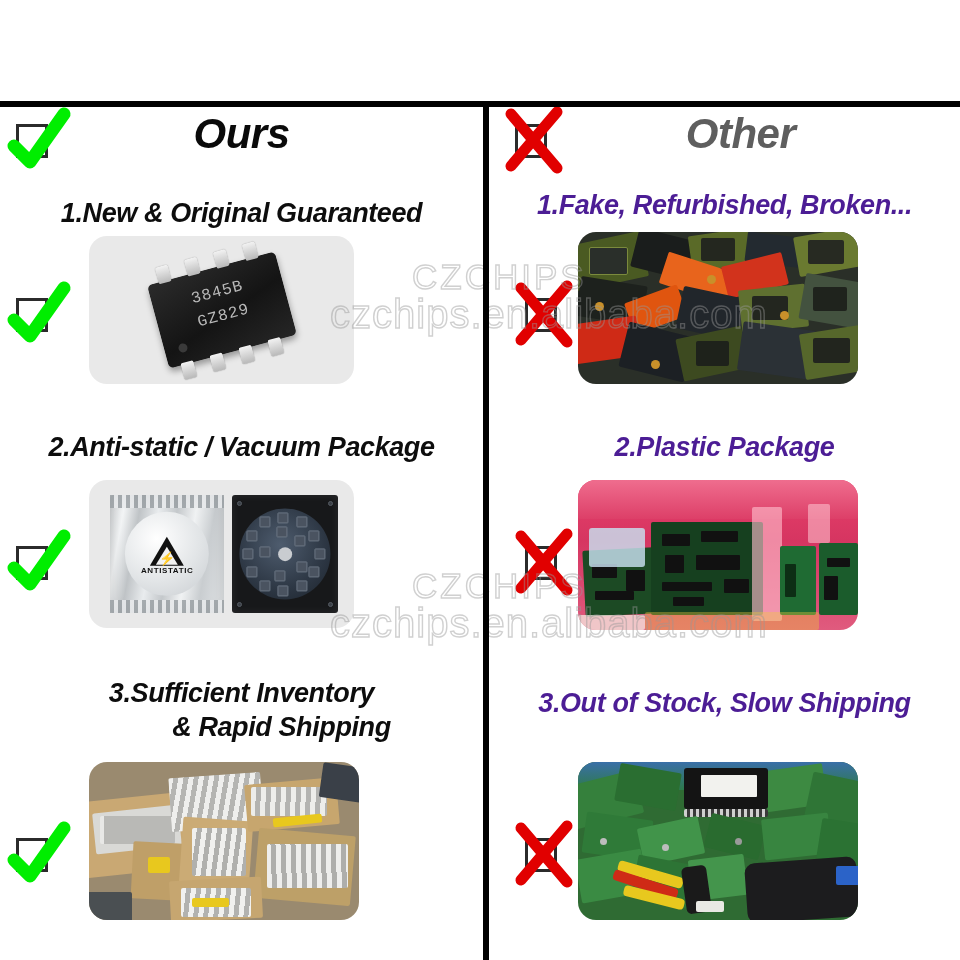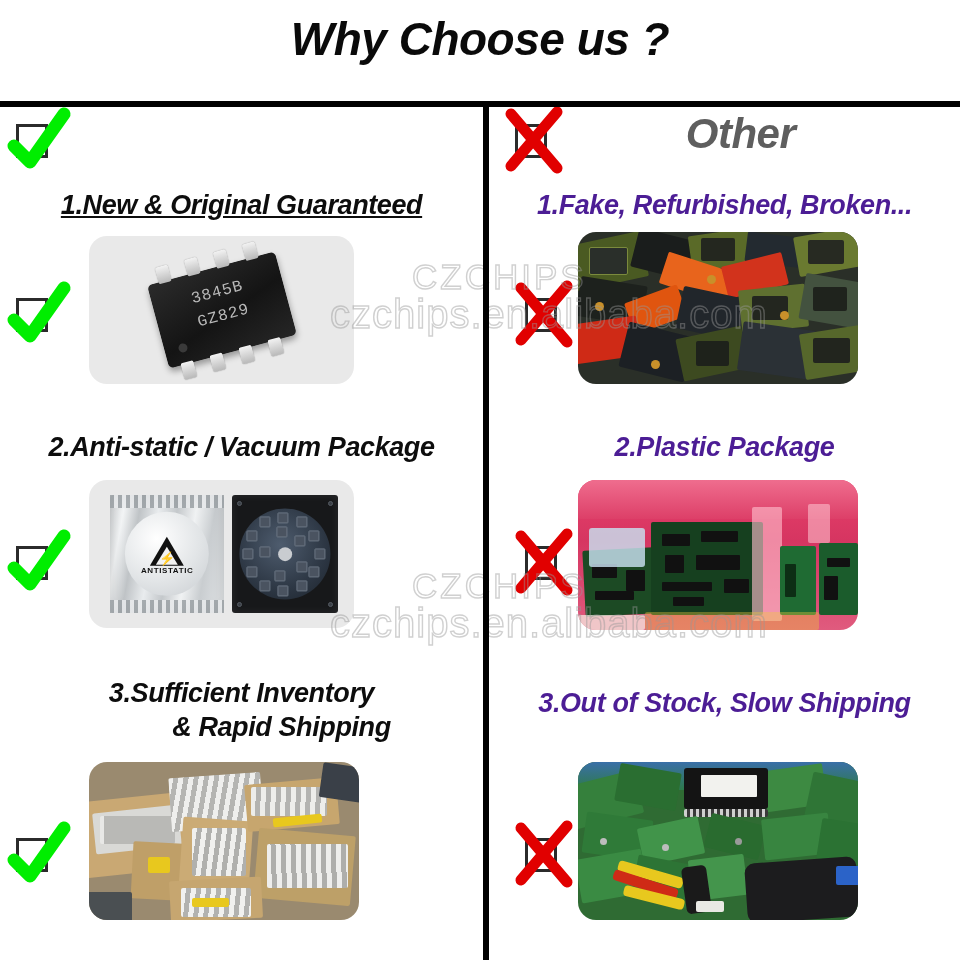--- a/index.html
+++ b/index.html
@@ -185,39 +185,39 @@
   .wm-small {
     font-size:40px; letter-spacing:1px;
     -webkit-text-stroke:1.4px rgba(150,150,150,.45);
   }
 </style>
 </head>
 <body>
 
 <div class="page">
 
-  <div class="title">Why Choose us ?</div>
 
   <div class="hrule"></div>
   <div class="vrule"></div>
 
   <div class="col col-left">
 
     <div class="col-head">
       <div class="markbox" style="left:8px; top:14px;">
         <div class="box"></div>
         <svg width="72" height="68" viewBox="0 0 72 68" aria-hidden="true">
           <path d="M12 40 L28 56 L62 8" fill="none" stroke="#00ee00" stroke-width="13" stroke-linecap="round" stroke-linejoin="round"></path>
           <path d="M56 10 L66 5 L60 14 Z" fill="#00ee00"></path>
         </svg>
       </div>
+      <div class="head-label head-ours">Ours</div>
     </div>
 
     <div class="row" style="top:84px; height:252px;">
-      <div class="row-title t-dark" style="top:0;text-decoration:underline;">1.New &amp; Original Guaranteed</div>
+      <div class="row-title t-dark" style="top:8px;">1.New &amp; Original Guaranteed</div>
 
       <div class="markbox" style="left:8px; top:104px;">
         <div class="box"></div>
         <svg width="72" height="68" viewBox="0 0 72 68" aria-hidden="true">
           <path d="M12 40 L28 56 L62 8" fill="none" stroke="#00ee00" stroke-width="13" stroke-linecap="round" stroke-linejoin="round"></path>
           <path d="M56 10 L66 5 L60 14 Z" fill="#00ee00"></path>
         </svg>
       </div>
 
       <div class="photo photo-plain" style="left:89px; top:48px; width:265px; height:148px;">

